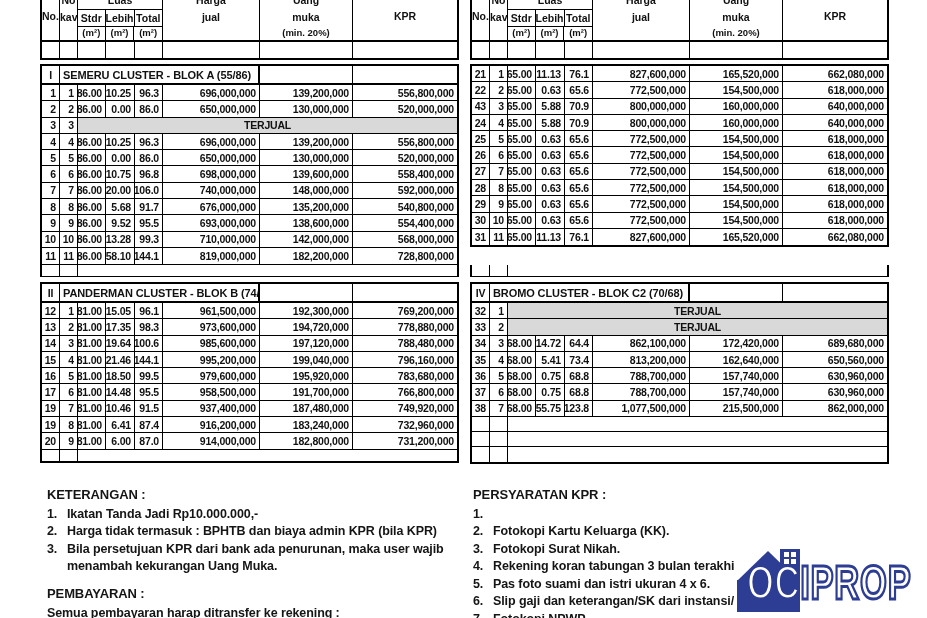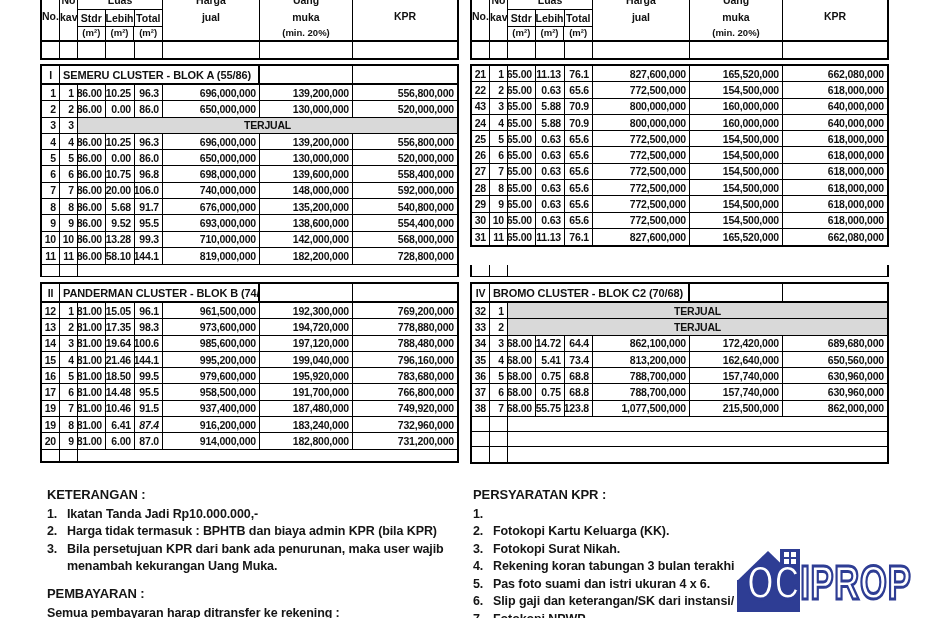--- a/index.html
+++ b/index.html
@@ -301,21 +301,21 @@
           <div class="c" style="width: 28px;">91.5</div>
           <div class="c" style="width: 97px;">937,400,000</div>
           <div class="c" style="width: 93px;">187,480,000</div>
           <div class="c end" style="width: 104px;">749,920,000</div>
         </div>
         <div class="row">
           <div class="c" style="width: 18px;">19</div>
           <div class="c" style="width: 18px;">8</div>
           <div class="c" style="width: 28px;">81.00</div>
           <div class="c" style="width: 29px;">6.41</div>
-          <div class="c" style="width: 28px; font-style: italic;">87.4</div>
+          <div class="c" style="width: 28px;">87.4</div>
           <div class="c" style="width: 97px;">916,200,000</div>
           <div class="c" style="width: 93px;">183,240,000</div>
           <div class="c end" style="width: 104px;">732,960,000</div>
         </div>
         <div class="row">
           <div class="c" style="width: 18px;">20</div>
           <div class="c" style="width: 18px;">9</div>
           <div class="c" style="width: 28px;">81.00</div>
           <div class="c" style="width: 29px;">6.00</div>
           <div class="c" style="width: 28px;">87.0</div>

